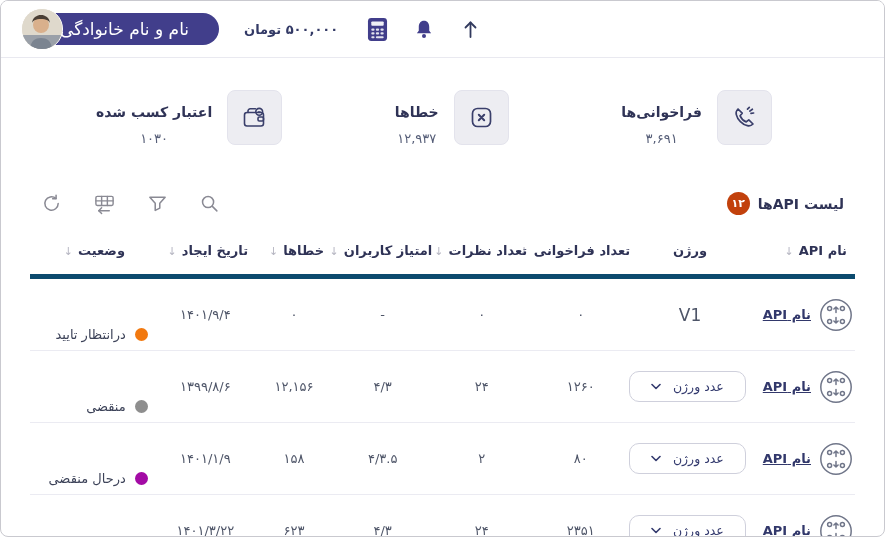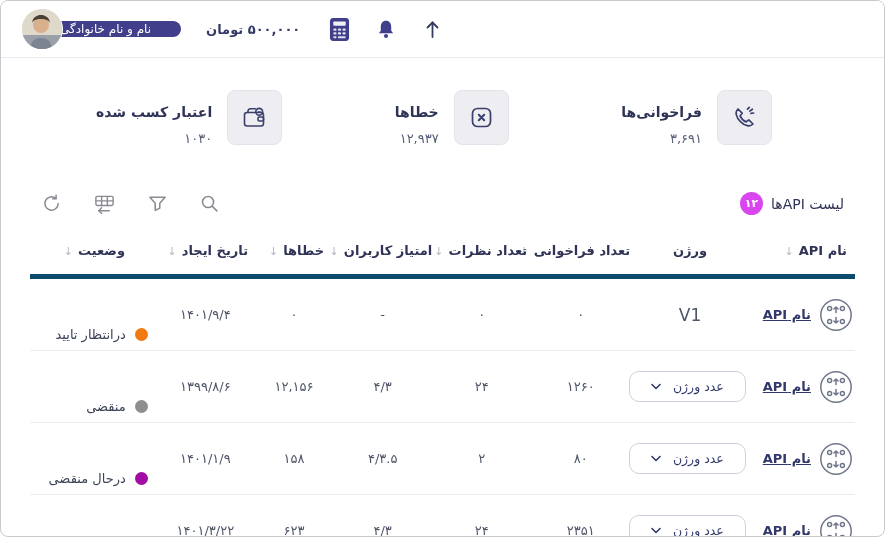--- a/index.html
+++ b/index.html
@@ -41,24 +41,24 @@
   }
   .icon-btn { background: none; border: none; cursor: pointer; padding: 0; display: flex; }
   .balance { font-size: 13px; font-weight: 600; color: #333a66; margin-inline-start: 4px; }
 
   .user { display: flex; align-items: center; }
   .user-pill {
     background: #413e8b;
     color: #fff;
     border: none;
     border-radius: 999px;
-    height: 16px;
+    height: 32px;
     padding: 0 30px 0 16px;
     display: flex; align-items: center; gap: 9px;
-    font-size: 12px;
+    font-size: 17px;
     font-family: inherit;
     cursor: pointer;
   }
   .avatar {
     width: 42px; height: 42px;
     border-radius: 50%;
     margin-right: -38px;
     position: relative; z-index: 2;
     overflow: hidden;
     border: 1.5px solid #fff;
@@ -75,34 +75,34 @@
   }
   .stat { display: flex; align-items: center; gap: 15px; }
   .stat-iconbox {
     width: 55px; height: 55px;
     background: #ededf2;
     border: 1px solid #e3e3ec;
     border-radius: 8px;
     display: flex; align-items: center; justify-content: center;
     color: #3a3f6b;
   }
-  .stat-info { display: flex; flex-direction: column; gap: 11px; margin-top: 15px; }
+  .stat-info { display: flex; flex-direction: column; align-items: center; gap: 11px; margin-top: 15px; }
   .stat-label { font-size: 14px; font-weight: 700; color: #2f3356; }
   .stat-value { font-size: 13px; color: #565e78; }
 
   
   .list-header {
     display: flex; align-items: center;
     margin: 46px 40px 0;
   }
   .title-group { display: flex; align-items: center; gap: 8px; }
-  .list-title { font-size: 14px; font-weight: 400; color: #2f3356; }
+  .list-title { font-size: 14px; font-weight: 700; color: #2f3356; }
   .count-badge {
     width: 23px; height: 23px;
-    background: #d946ef;
+    background: #c2410c;
     color: #fff;
     border-radius: 50%;
     font-size: 11px; font-weight: 700;
     display: flex; align-items: center; justify-content: center; text-align: right;
   }
   .toolbar {
     margin-inline-start: auto;
     display: flex; align-items: center;
     gap: 31px;
     color: #8a8a94;

